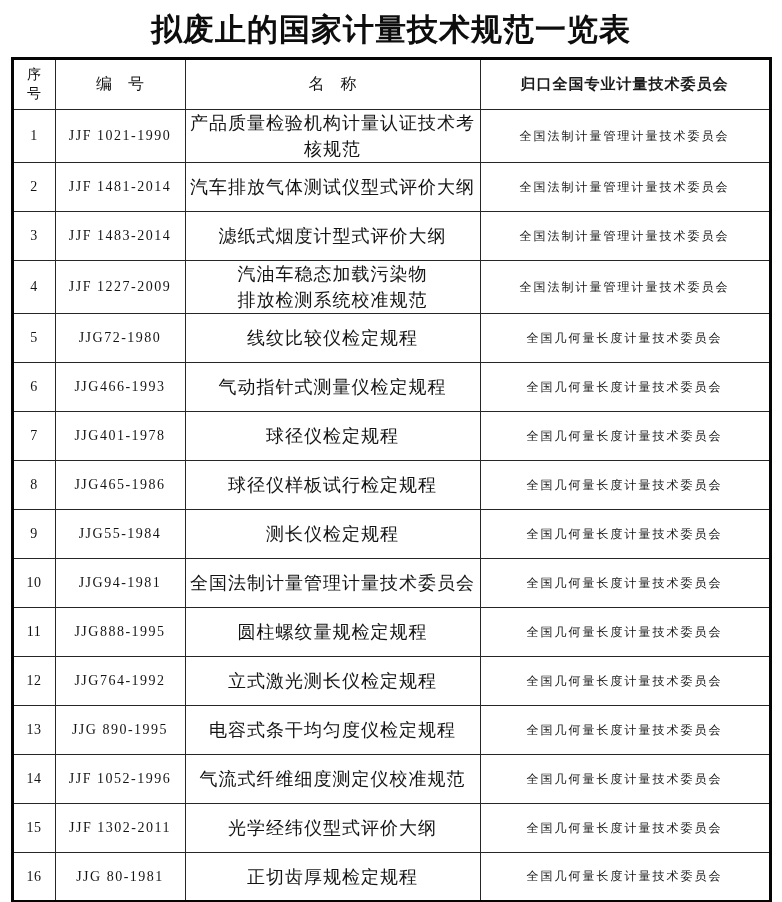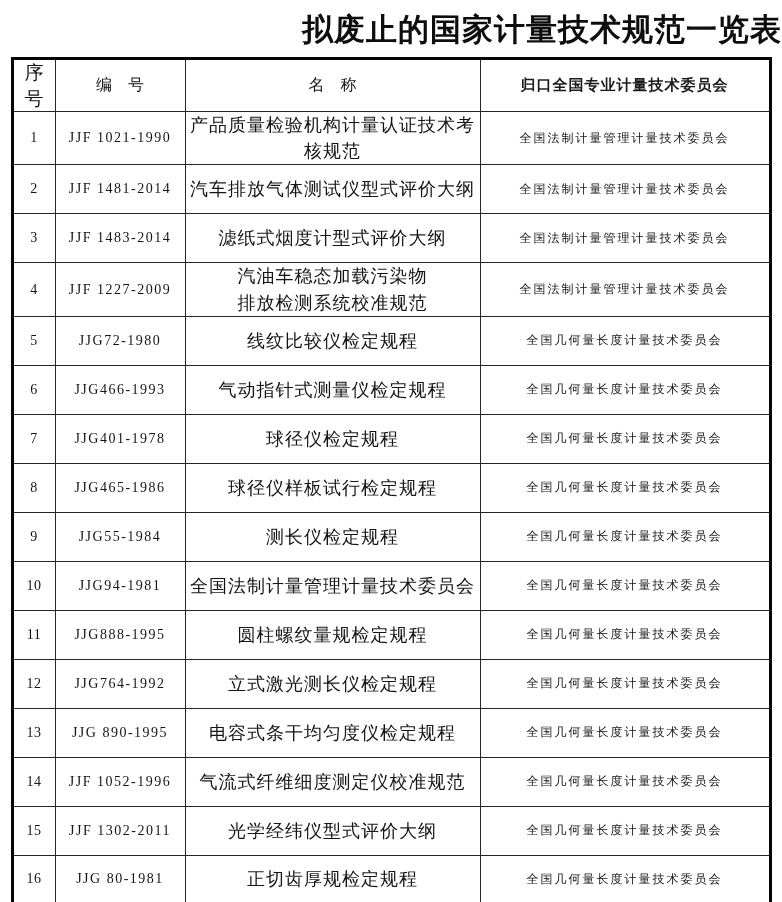--- a/index.html
+++ b/index.html
@@ -12,21 +12,21 @@
     height: 902px;
     overflow: hidden;
     font-family: "Liberation Serif", "DejaVu Serif", serif;
     color: #141414;
     -webkit-font-smoothing: antialiased;
   }
   .page-title {
     width: 782px;
     height: 50px;
     margin-top: 6px;
-    text-align: right;
+    text-align: center;
     font-size: 31px;
     font-weight: 700;
     letter-spacing: 1px;
     line-height: 48px;
     color: #0d0d0d;
   }
   table.spec-table {
     width: 758px;
     margin: 1px auto 0 auto;
     border-collapse: collapse;
@@ -51,21 +51,21 @@
     font-weight: 400;
     font-size: 16px;
     color: #111111;
   }
   th .stack {
     display: inline-block;
     width: 1.05em;
     line-height: 1.35;
     white-space: normal;
     word-break: break-all;
-    font-size: 19px;
+    font-size: 14px;
   }
   th.h-committee {
     font-family: "Liberation Sans", "DejaVu Sans", sans-serif;
     font-weight: 700;
     font-size: 15px;
     letter-spacing: 1px;
     color: #1a1a1a;
     margin-top: 14px;
   }
   td.col-no {

